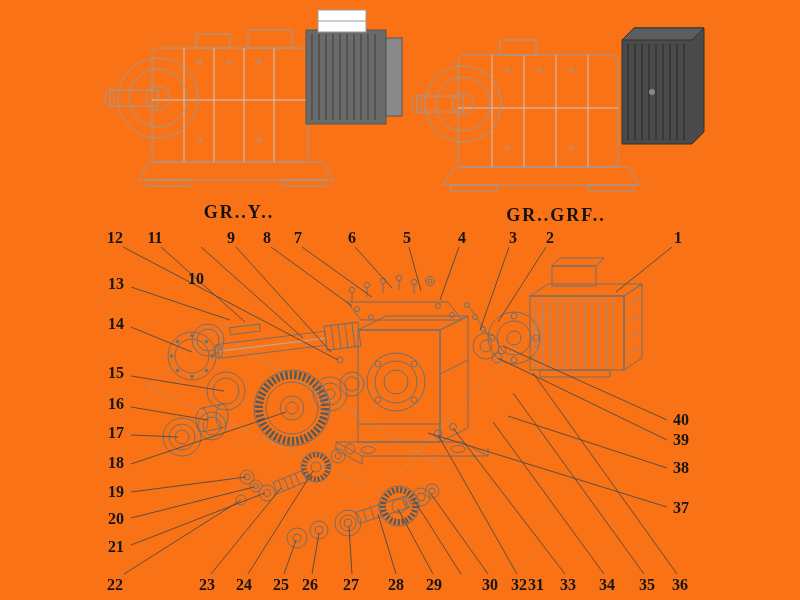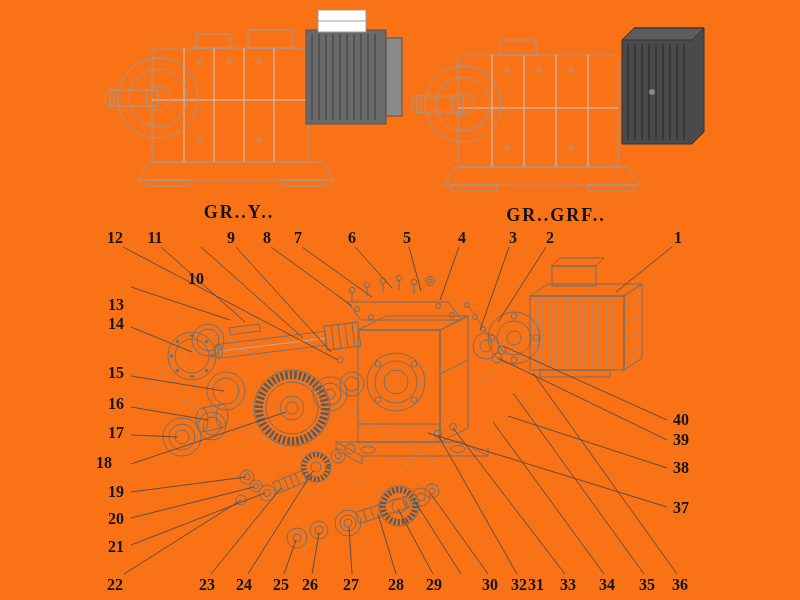--- a/index.html
+++ b/index.html
@@ -360,26 +360,26 @@
       <div class="callout" style="left: 196px; top: 238px; margin-top: 41px;">10</div>
       <div class="callout" style="left: 231px; top: 238px;">9</div>
       <div class="callout" style="left: 267px; top: 238px;">8</div>
       <div class="callout" style="left: 298px; top: 238px;">7</div>
       <div class="callout" style="left: 352px; top: 238px;">6</div>
       <div class="callout" style="left: 407px; top: 238px;">5</div>
       <div class="callout" style="left: 462px; top: 238px;">4</div>
       <div class="callout" style="left: 513px; top: 238px;">3</div>
       <div class="callout" style="left: 550px; top: 238px;">2</div>
       <div class="callout" style="left: 678px; top: 238px;">1</div>
-      <div class="callout" style="left: 116px; top: 284px; margin-top: 21px;">13</div>
+      <div class="callout" style="left: 116px; top: 284px;">13</div>
       <div class="callout" style="left: 116px; top: 324px;">14</div>
       <div class="callout" style="left: 116px; top: 373px;">15</div>
       <div class="callout" style="left: 116px; top: 404px;">16</div>
       <div class="callout" style="left: 116px; top: 433px;">17</div>
-      <div class="callout" style="left: 104px; top: 463px; text-align: center;">18</div>
+      <div class="callout" style="left: 116px; top: 463px; text-align: center;">18</div>
       <div class="callout" style="left: 116px; top: 492px;">19</div>
       <div class="callout" style="left: 116px; top: 519px;">20</div>
       <div class="callout" style="left: 116px; top: 547px;">21</div>
       <div class="callout" style="left: 115px; top: 585px;">22</div>
       <div class="callout" style="left: 207px; top: 585px;">23</div>
       <div class="callout" style="left: 244px; top: 585px;">24</div>
       <div class="callout" style="left: 281px; top: 585px;">25</div>
       <div class="callout" style="left: 310px; top: 585px;">26</div>
       <div class="callout" style="left: 351px; top: 585px;">27</div>
       <div class="callout" style="left: 396px; top: 585px;">28</div>

